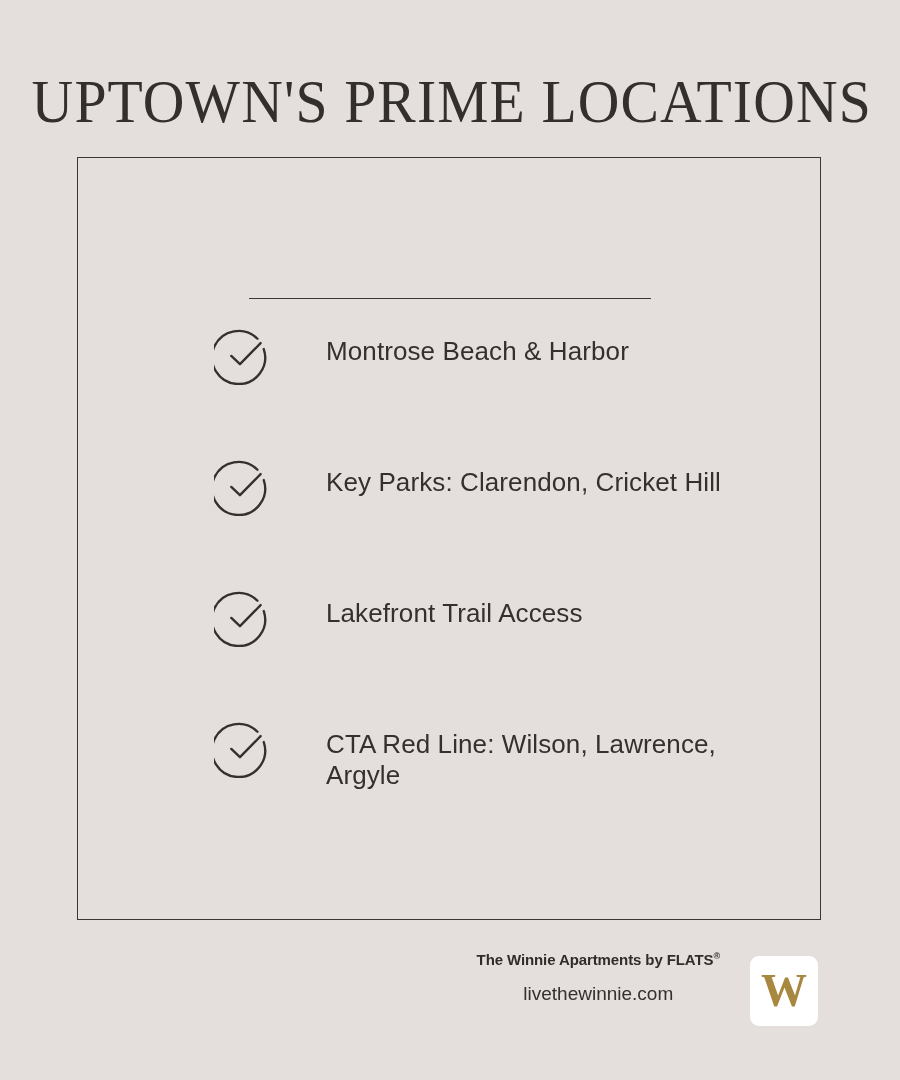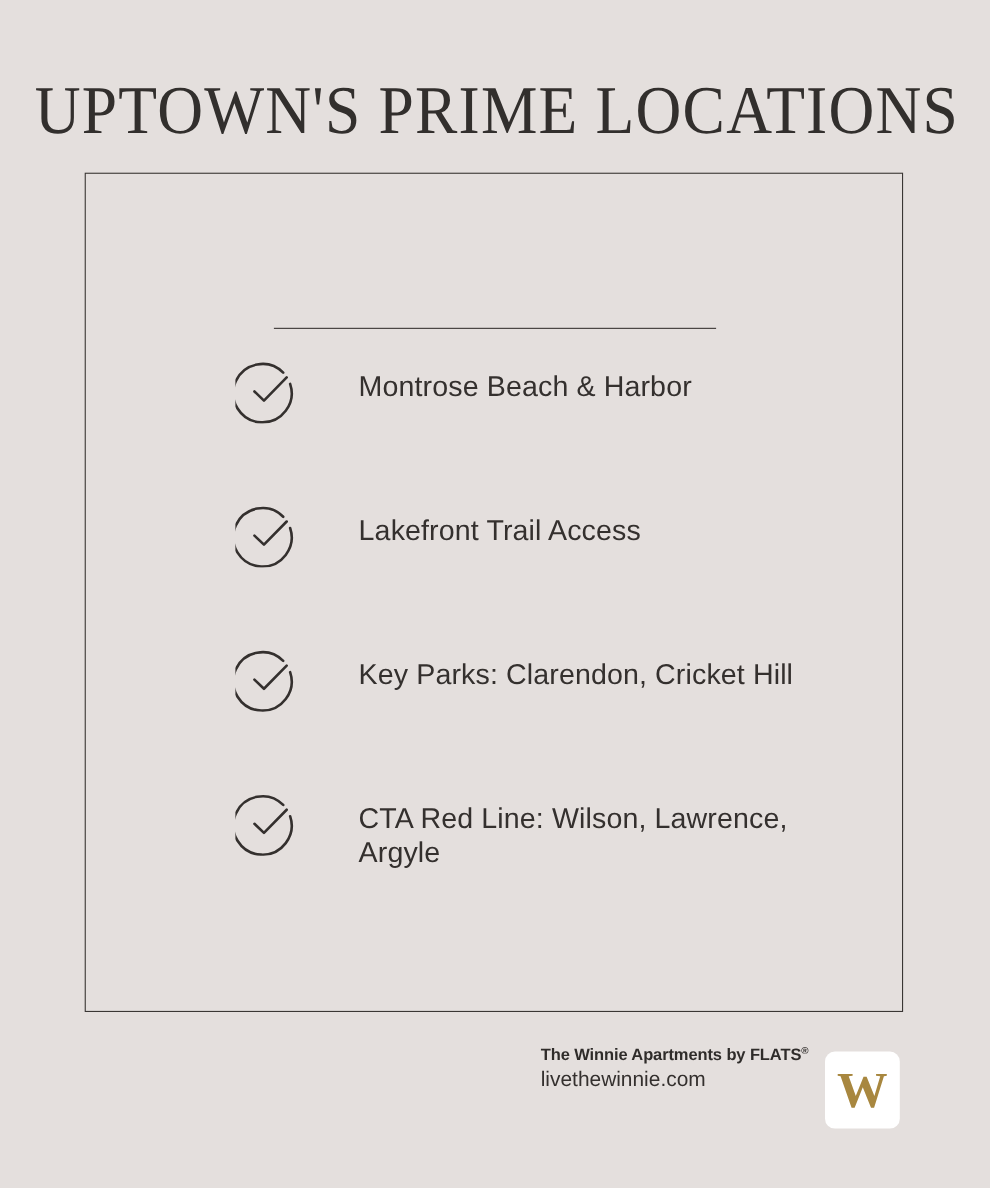--- a/index.html
+++ b/index.html
@@ -98,38 +98,39 @@
   
   .footer {
     position: absolute;
     left: 0;
     top: 950px;
     width: 900px;
     height: 95px;
   }
   .footer-text {
     position: absolute;
-    right: 165px;
+    right: 180px;
     top: 0;
-    text-align: left;
+    text-align: center;
   }
   .footer-brand {
     font-size: 15px;
     font-weight: bold;
     letter-spacing: -0.1px;
     color: #2f2c2a;
     line-height: 20px;
     white-space: nowrap;
   }
   .footer-brand sup {
     font-size: 9px;
     vertical-align: super;
     line-height: 0;
   }
   .footer-url {
+    margin-top: 12px;
     font-size: 19px;
     color: #34302e;
     line-height: 24px;
     white-space: nowrap;
   }
   .logo-badge {
     position: absolute;
     left: 750px;
     top: 956px;
     width: 68px;
@@ -172,31 +173,31 @@
       <span class="item-label">Montrose Beach &amp; Harbor</span>
     </div>
 
     <div class="list-item">
       <span class="check-icon">
         <svg viewBox="0 0 60 60" fill="none" xmlns="http://www.w3.org/2000/svg">
           <path d="M44.2 13.0 A27 27 0 1 0 50.6 23.4" stroke="#34302e" stroke-width="2.4" stroke-linecap="round" fill="none"></path>
           <path d="M17.6 30.4 L26.4 38.8 L47.4 17.4" stroke="#34302e" stroke-width="2.4" stroke-linecap="round" stroke-linejoin="round" fill="none"></path>
         </svg>
       </span>
+      <span class="item-label">Key Parks: Clarendon, Cricket Hill</span>
+    </div>
+
+    <div class="list-item">
+      <span class="check-icon">
+        <svg viewBox="0 0 60 60" fill="none" xmlns="http://www.w3.org/2000/svg">
+          <path d="M44.2 13.0 A27 27 0 1 0 50.6 23.4" stroke="#34302e" stroke-width="2.4" stroke-linecap="round" fill="none"></path>
+          <path d="M17.6 30.4 L26.4 38.8 L47.4 17.4" stroke="#34302e" stroke-width="2.4" stroke-linecap="round" stroke-linejoin="round" fill="none"></path>
+        </svg>
+      </span>
       <span class="item-label">Lakefront Trail Access</span>
-    </div>
-
-    <div class="list-item">
-      <span class="check-icon">
-        <svg viewBox="0 0 60 60" fill="none" xmlns="http://www.w3.org/2000/svg">
-          <path d="M44.2 13.0 A27 27 0 1 0 50.6 23.4" stroke="#34302e" stroke-width="2.4" stroke-linecap="round" fill="none"></path>
-          <path d="M17.6 30.4 L26.4 38.8 L47.4 17.4" stroke="#34302e" stroke-width="2.4" stroke-linecap="round" stroke-linejoin="round" fill="none"></path>
-        </svg>
-      </span>
-      <span class="item-label">Key Parks: Clarendon, Cricket Hill</span>
     </div>
 
     <div class="list-item">
       <span class="check-icon">
         <svg viewBox="0 0 60 60" fill="none" xmlns="http://www.w3.org/2000/svg">
           <path d="M44.2 13.0 A27 27 0 1 0 50.6 23.4" stroke="#34302e" stroke-width="2.4" stroke-linecap="round" fill="none"></path>
           <path d="M17.6 30.4 L26.4 38.8 L47.4 17.4" stroke="#34302e" stroke-width="2.4" stroke-linecap="round" stroke-linejoin="round" fill="none"></path>
         </svg>
       </span>
       <span class="item-label">CTA Red Line: Wilson, Lawrence, Argyle</span>

